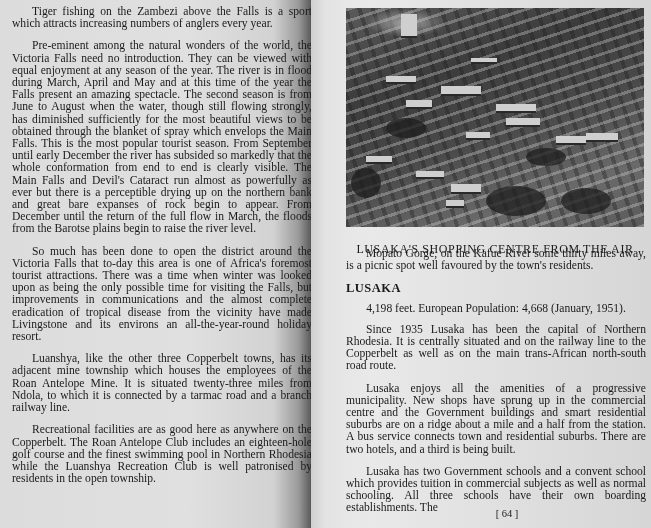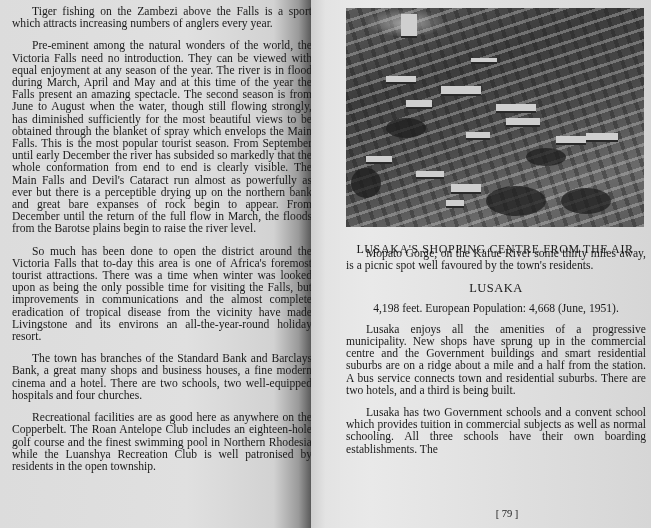--- a/index.html
+++ b/index.html
@@ -24,21 +24,21 @@
     left: 340px; width: 311px;
     background: linear-gradient(to right, #e6e6e6 0%, #e9e9e9 10%, #dedede 60%, #d6d6d6 100%);
   }
   .text-col {
     position: absolute; font-size: 11.6px; line-height: 12.2px; text-align: justify;
   }
   .page-left .text-col { left: 12px; top: 6px; width: 300px; }
   .page-right .text-col { left: 6px; top: 248px; width: 300px; }
   p { margin: 0 0 10px 0; text-indent: 20px; }
   h2 {
-    margin: 6px 0 8px 0; font-size: 12.5px; font-weight: normal; text-align: center;
+    margin: 6px 0 8px 0; font-size: 12.5px; font-weight: bold; 
     letter-spacing: 0.5px;
   }
   .stat { text-align: center; text-indent: 0; margin: 0 0 9px 0; }
   .page-num {
     position: absolute; font-size: 10.5px; text-align: center; width: 60px;
   }
   .page-left .page-num { left: 135px; top: 506px; margin-top: 40px; }
   .page-right .page-num { left: 137px; top: 508px; }
   .photo {
     position: absolute; left: 6px; top: 8px; width: 298px; height: 219px;
@@ -57,21 +57,21 @@
   }
 </style>
 </head>
 <body>
 
 <div class="page page-left">
   <div class="text-col">
     <p>Tiger fishing on the Zambezi above the Falls is a sport which attracts increasing numbers of anglers every year.</p>
     <p>Pre-eminent among the natural wonders of the world, the Victoria Falls need no introduction. They can be viewed with equal enjoyment at any season of the year. The river is in flood during March, April and May and at this time of the year the Falls present an amazing spectacle. The second season is from June to August when the water, though still flowing strongly, has diminished sufficiently for the most beautiful views to be obtained through the blanket of spray which envelops the Main Falls. This is the most popular tourist season. From September until early December the river has subsided so markedly that the whole conformation from end to end is clearly visible. The Main Falls and Devil's Cataract run almost as powerfully as ever but there is a perceptible drying up on the northern bank and great bare expanses of rock begin to appear. From December until the return of the full flow in March, the floods from the Barotse plains begin to raise the river level.</p>
     <p>So much has been done to open the district around the Victoria Falls that to-day this area is one of Africa's foremost tourist attractions. There was a time when winter was looked upon as being the only possible time for visiting the Falls, but improvements in communications and the almost complete eradication of tropical disease from the vicinity have made Livingstone and its environs an all-the-year-round holiday resort.</p>
-    <p>The town has branches of the Standard Bank and Barclays Bank, a great many shops and business houses, a fine modern cinema and a hotel. There are two schools, two well-equipped hospitals and four churches.</p>
+    <p>Luanshya, like the other three Copperbelt towns, has its adjacent mine township which houses the employees of the Roan Antelope Mine. It is situated twenty-three miles from Ndola, to which it is connected by a tarmac road and a branch railway line.</p>
     <p>Recreational facilities are as good here as anywhere on the Copperbelt. The Roan Antelope Club includes an eighteen-hole golf course and the finest swimming pool in Northern Rhodesia while the Luanshya Recreation Club is well patronised by residents in the open township.</p>
   </div>
   <div class="page-num">[ 78 ]</div>
 </div>
 
 <div class="gutter"></div>
 
 <div class="page page-right">
   <div class="photo">
     <div class="bldg" style="left:55px;top:6px;width:16px;height:22px;"></div>
@@ -91,18 +91,19 @@
     <div class="tree" style="left:40px;top:110px;width:40px;height:20px;"></div>
     <div class="tree" style="left:140px;top:178px;width:60px;height:30px;"></div>
     <div class="tree" style="left:215px;top:180px;width:50px;height:26px;"></div>
     <div class="tree" style="left:180px;top:140px;width:40px;height:18px;"></div>
     <div class="tree" style="left:5px;top:160px;width:30px;height:30px;"></div>
   </div>
   <div class="caption">Lusaka's shopping centre from the air</div>
   <div class="text-col">
     <p>Mopato Gorge, on the Kafue River some thirty miles away, is a picnic spot well favoured by the town's residents.</p>
     <h2>LUSAKA</h2>
-    <p class="stat">4,198 feet.   European Population: 4,668 (June, 1951).</p>
+    <p class="stat">4,198 feet.   European Population: 4,668 (January, 1951).</p>
+    <p>Since 1935 Lusaka has been the capital of Northern Rhodesia. It is centrally situated and on the railway line to the Copperbelt as well as on the main trans-African north-south road route.</p>
     <p>Lusaka enjoys all the amenities of a progressive municipality. New shops have sprung up in the commercial centre and the Government buildings and smart residential suburbs are on a ridge about a mile and a half from the station. A bus service connects town and residential suburbs. There are two hotels, and a third is being built.</p>
     <p>Lusaka has two Government schools and a convent school which provides tuition in commercial subjects as well as normal schooling. All three schools have their own boarding establishments. The</p>
   </div>
-  <div class="page-num">[ 79 ]</div>
+  <div class="page-num">[ 64 ]</div>
 </div>
 
 </body></html>

